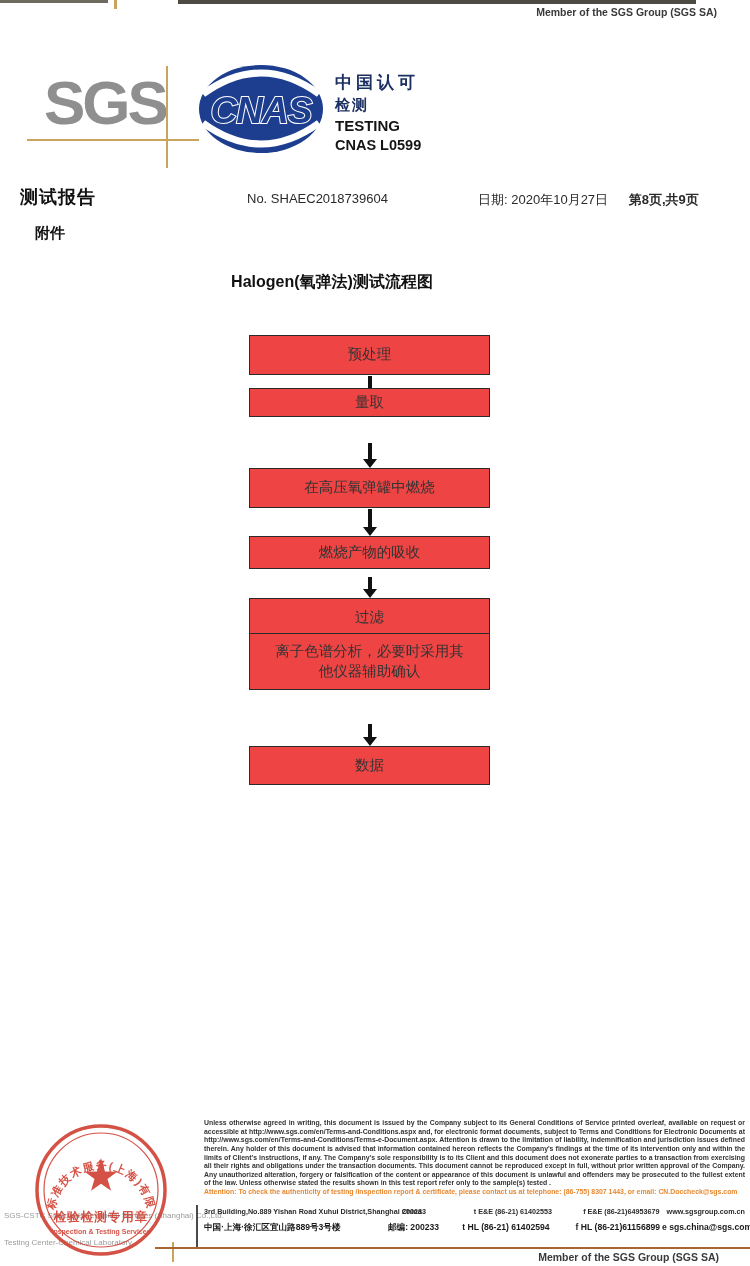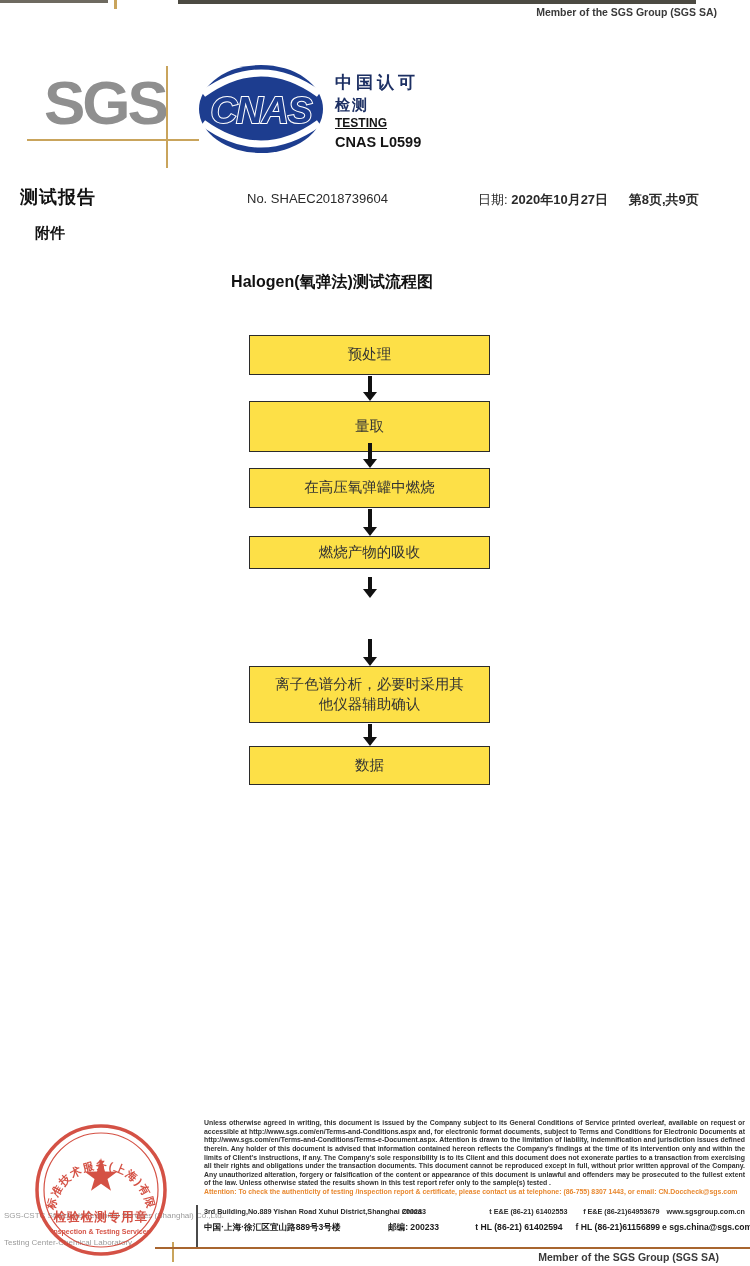--- a/index.html
+++ b/index.html
@@ -20,40 +20,40 @@
   .sgs-text { left:44px; top:72px; font-size:62px; line-height:1; font-weight:800;
     letter-spacing:-3px; color:#8f8f8f; }
   .cross-v { left:166px; top:66px; width:2px; height:102px; background:#c9a45c; }
   .cross-h { left:27px; top:139px; width:172px; height:2px; background:#c9a45c; }
 
   
   .cnas-svg { left:197px; top:63px; }
   .cnas-info { left:335px; top:73px; line-height:1.15; }
   .cnas-cn1 { font-size:17px; letter-spacing:4px; color:#1c2f63; font-weight:600; }
   .cnas-cn2 { font-size:15px; letter-spacing:2px; color:#1c2f63; font-weight:600; margin-top:4px;font-family:Liberation Serif, serif; }
-  .cnas-en1 { font-size:12px; font-weight:700; color:#141414; margin-top:3px;text-decoration:underline; }
+  .cnas-en1 { font-size:15px; font-weight:700; color:#141414; margin-top:3px; }
   .cnas-en2 { font-size:14.5px; font-weight:700; color:#141414; margin-top:3px; }
 
   
   .report-title { left:20px; top:185px; font-size:18px; font-weight:700; color:#111; letter-spacing:1px; }
   .report-no { left:247px; top:191px; font-size:13px; color:#2a2a2a; }
   .date-line { left:478px; top:191px; font-size:13px; color:#2a2a2a; white-space:nowrap; }
-  .date-line .val { font-weight:700; }
+  .date-line .val { font-weight:400; }
   .date-line .pages { margin-left:17px; font-weight:600; }
   .attachment { left:20px; top:224px; font-size:15px; font-weight:700; color:#111;padding-left:15px; }
 
   
   .flow-title { left:0; top:272px; width:664px; text-align:center;
     font-size:16px; font-weight:700; color:#111; }
-  .fbox { left:249px; width:241px; border:1.4px solid #2b2b2b; background:#fde047;
+  .fbox { left:249px; width:241px; border:1.4px solid #2b2b2b; background:#ef4444;
     display:flex; align-items:center; justify-content:center; text-align:center;
     font-size:14.5px; color:#333; padding:0 19px; line-height:1.35; }
-  .b1 { top:335px; height:40px; } .b2 { top:401px; height:51px; }
+  .b1 { top:335px; height:40px; } .b2 { top:388px; height:29px; }
   .b3 { top:468px; height:40px; } .b4 { top:536px; height:33px; }
-  .b5 { top:598px; height:40px; } .b6 { top:666px; height:57px; }
+  .b5 { top:598px; height:40px; } .b6 { top:633px; height:57px; }
   .b7 { top:746px; height:39px; }
   .arrow { left:363px; width:14px; }
   .arrow::before { content:""; position:absolute; left:5px; top:0; bottom:8px; width:4px; background:#111; }
   .arrow::after { content:""; position:absolute; left:0; bottom:0; width:0; height:0;
     border-left:7px solid transparent; border-right:7px solid transparent; border-top:9px solid #111; }
   .a1 { top:376px; height:25px; } .a2 { top:443px; height:25px; }
   .a3 { top:509px; height:27px; } .a4 { top:577px; height:21px; }
   .a5 { top:639px; height:27px; } .a6 { top:724px; height:22px; }
 
   
@@ -62,21 +62,21 @@
   .stamp-svg { left:16px; top:1118px; opacity:.88; }
 
   .disclaimer { left:204px; top:1119px; width:541px; font-size:6.9px; line-height:1.25;
     text-align:justify; color:#333; font-weight:600; }
   .attention { left:204px; top:1188px; width:541px; font-size:6.9px; line-height:1.3;
     text-align:left; color:#e8882f; font-weight:700; }
   .addr-block { left:204px; top:1207px; width:541px; }
   .addr-row { display:flex; align-items:flex-start; white-space:nowrap; }
   .addr-row.en { font-size:7.2px; color:#2a2a2a; font-weight:600; height:15px; }
   .addr-row.cn { font-size:8.6px; color:#1a1a1a; font-weight:700; height:15px; }
-  .c-addr { width:198px; } .c-post { width:80px; } .c-tel { width:122px;text-align:center; }
+  .c-addr { width:198px; } .c-post { width:80px; } .c-tel { width:122px; }
   .c-fax { width:93px; } .c-web { width:83px; }
   .v-sep { left:196px; top:1205px; width:2px; height:42px; background:#4a4a4a; }
   .tan-rule { left:155px; top:1247px; width:595px; height:2px; background:#a8652f; }
   .tan-tick { left:172px; top:1242px; width:2px; height:20px; background:#c9a45c; }
   .member-bottom { top:1251px; right:31px; font-size:10.5px; font-weight:700; color:#3a3a3a; }
 </style>
 </head>
 <body>
 
 <div id="page">
@@ -115,20 +115,21 @@
   <div class="abs flow-title">Halogen(氧弹法)测试流程图</div>
 
   <div class="abs fbox b1">预处理</div>
   <div class="abs arrow a1"></div>
   <div class="abs fbox b2">量取</div>
   <div class="abs arrow a2"></div>
   <div class="abs fbox b3">在高压氧弹罐中燃烧</div>
   <div class="abs arrow a3"></div>
   <div class="abs fbox b4">燃烧产物的吸收</div>
   <div class="abs arrow a4"></div>
+  <div class="abs fbox b5">过滤</div>
   <div class="abs arrow a5"></div>
   <div class="abs fbox b6">离子色谱分析，必要时采用其他仪器辅助确认</div>
   <div class="abs arrow a6"></div>
   <div class="abs fbox b7">数据</div>
 
   <div class="abs company-l1">SGS-CSTC Standards Technical Services (Shanghai) Co.,Ltd.</div>
   <div class="abs company-l2">Testing Center-Chemical Laboratory</div>
 
   <svg class="abs stamp-svg" width="170" height="148" viewBox="0 0 170 148">
     <circle cx="85" cy="72" r="64" fill="none" stroke="#cf3a2c" stroke-width="3.5"></circle>

